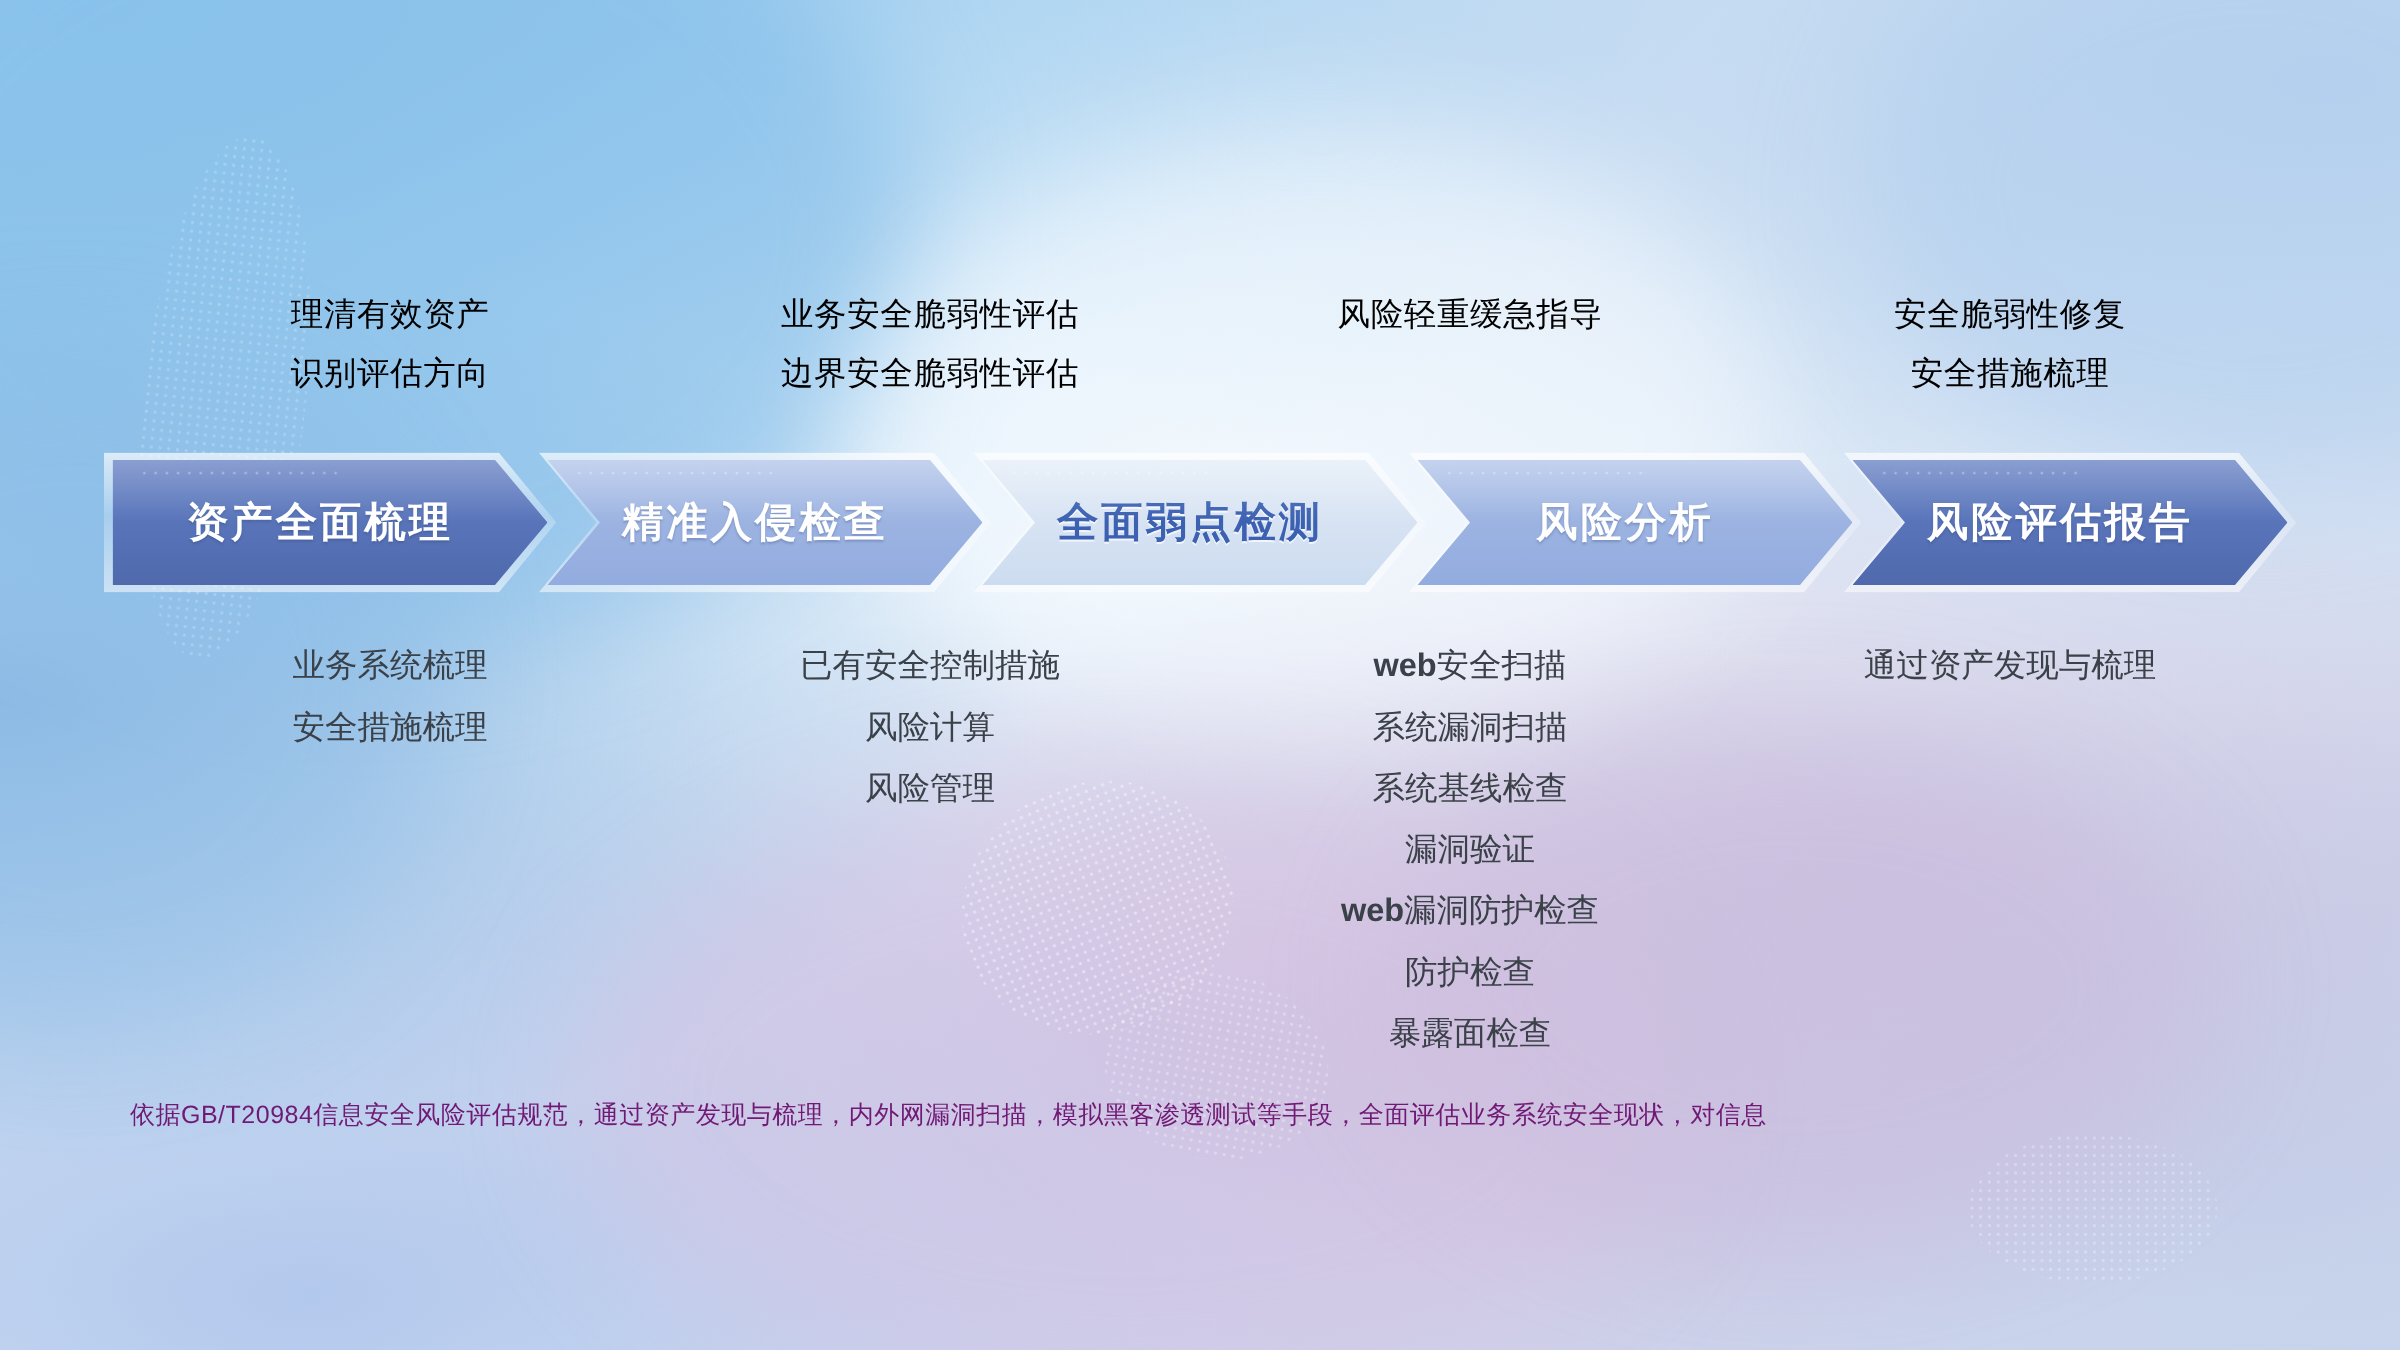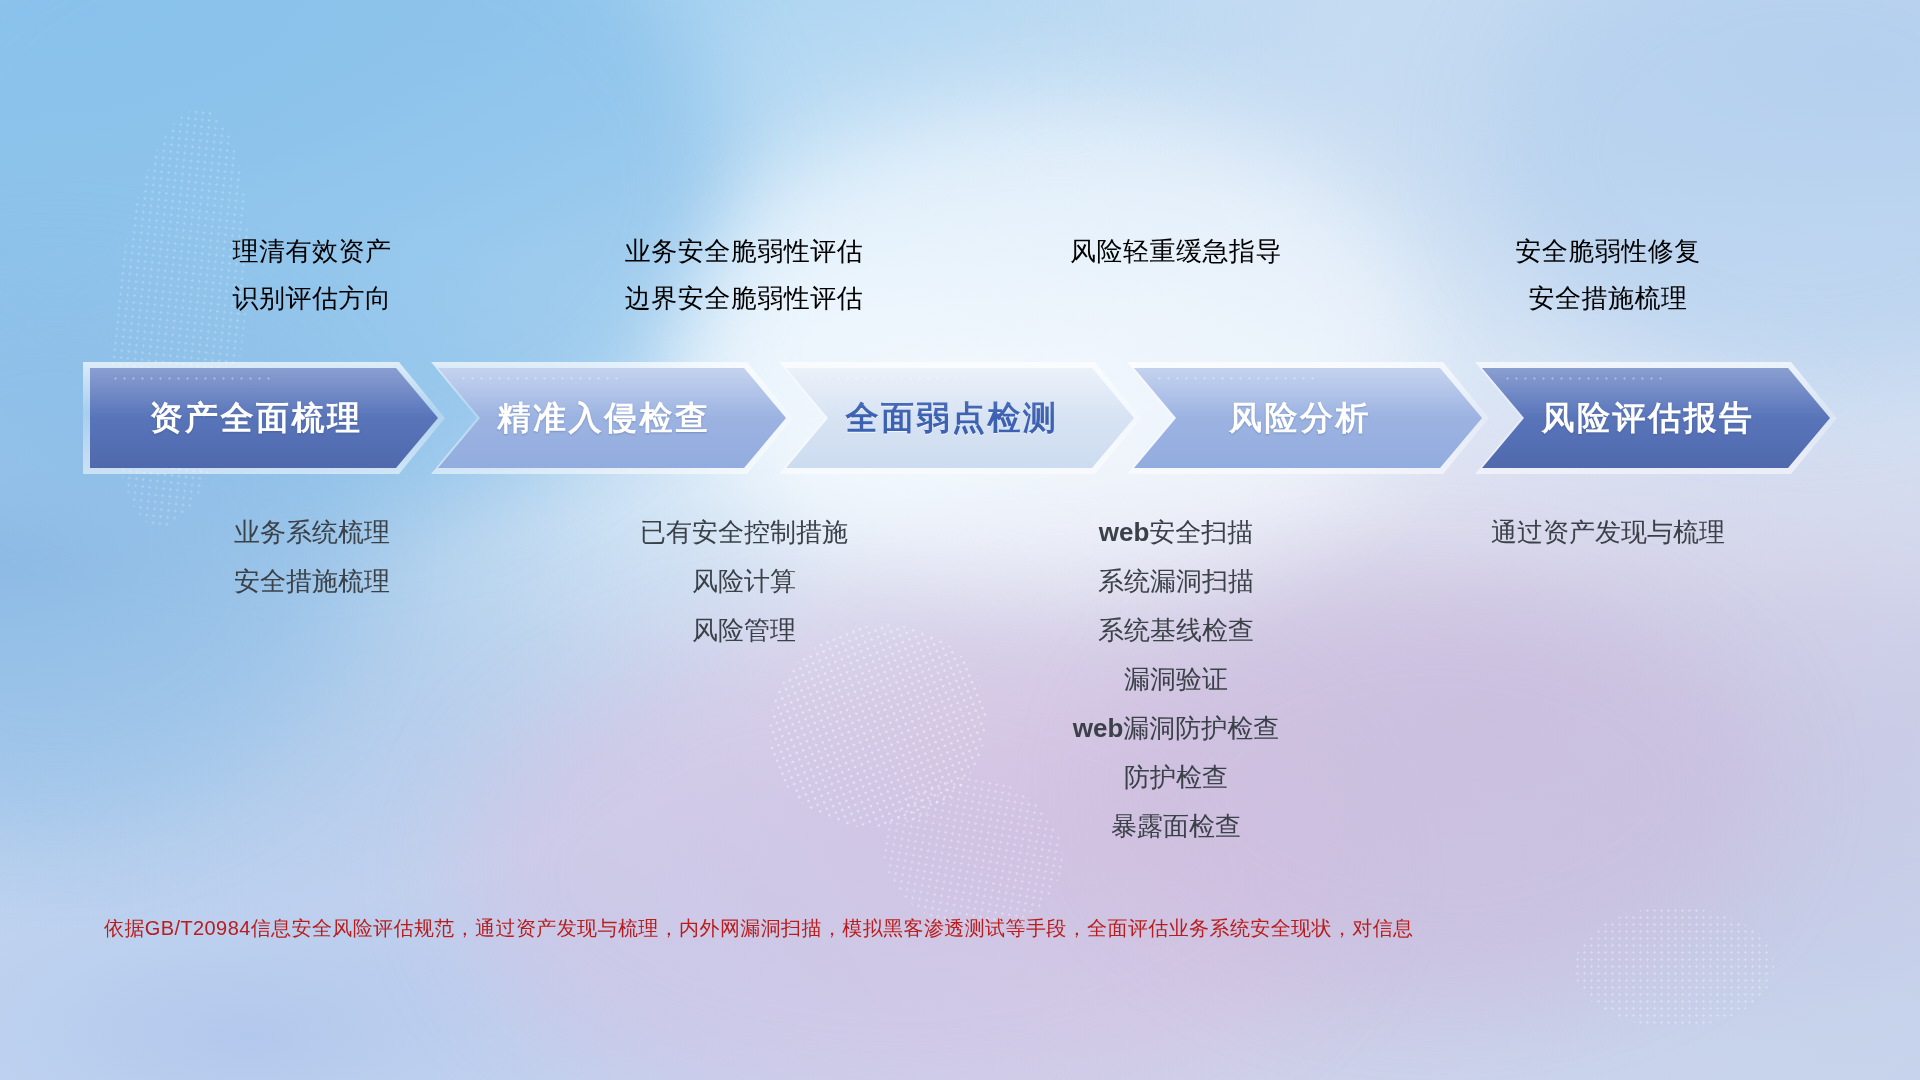--- a/index.html
+++ b/index.html
@@ -94,22 +94,22 @@
 
   
   #bottom-captions { top:508px; padding:0 96px; align-items:flex-start; }
   #bottom-captions .cap-line {
     font-size:26px; line-height:49px; color:#3b4148; white-space:nowrap; font-weight:400;
   }
   .cap-line .latin { font-weight:bold; letter-spacing:0; }
 
   
   #footer-note {
-    position:absolute; left:104px; top:912px; width:1520px;
-    font-size:20px; line-height:33px; color:#b91c1c; letter-spacing:.4px;
+    position:absolute; left:104px; top:876px; width:1520px;
+    font-size:20px; line-height:33px; color:#701a75; letter-spacing:.4px;
   }
   #footer-note p { white-space:nowrap; }
 </style>
 </head>
 <body>
 
 <div id="bg">
   <div class="wisp w1"></div>
   <div class="wisp w2"></div>
   <div class="wisp w3"></div>

